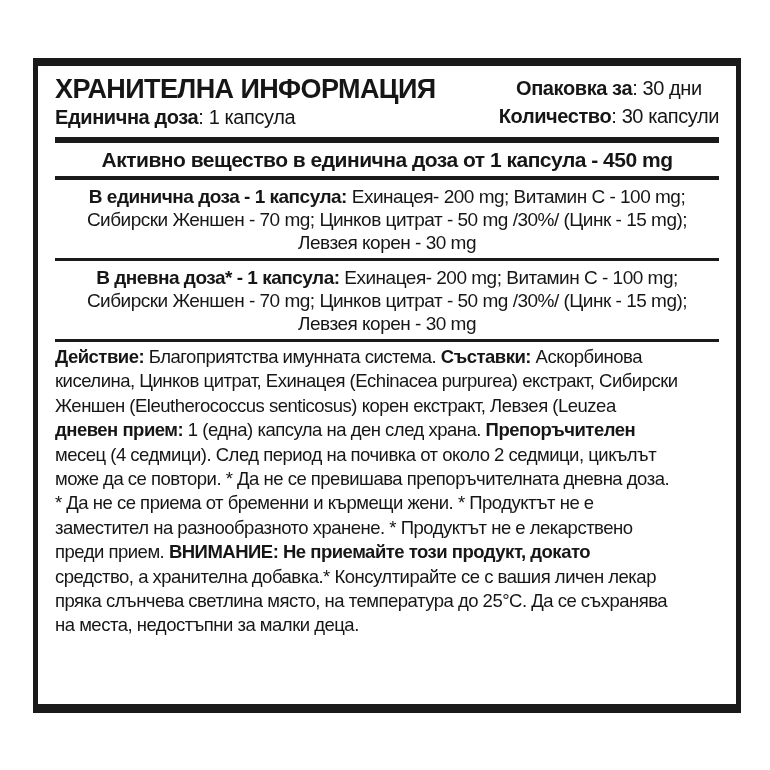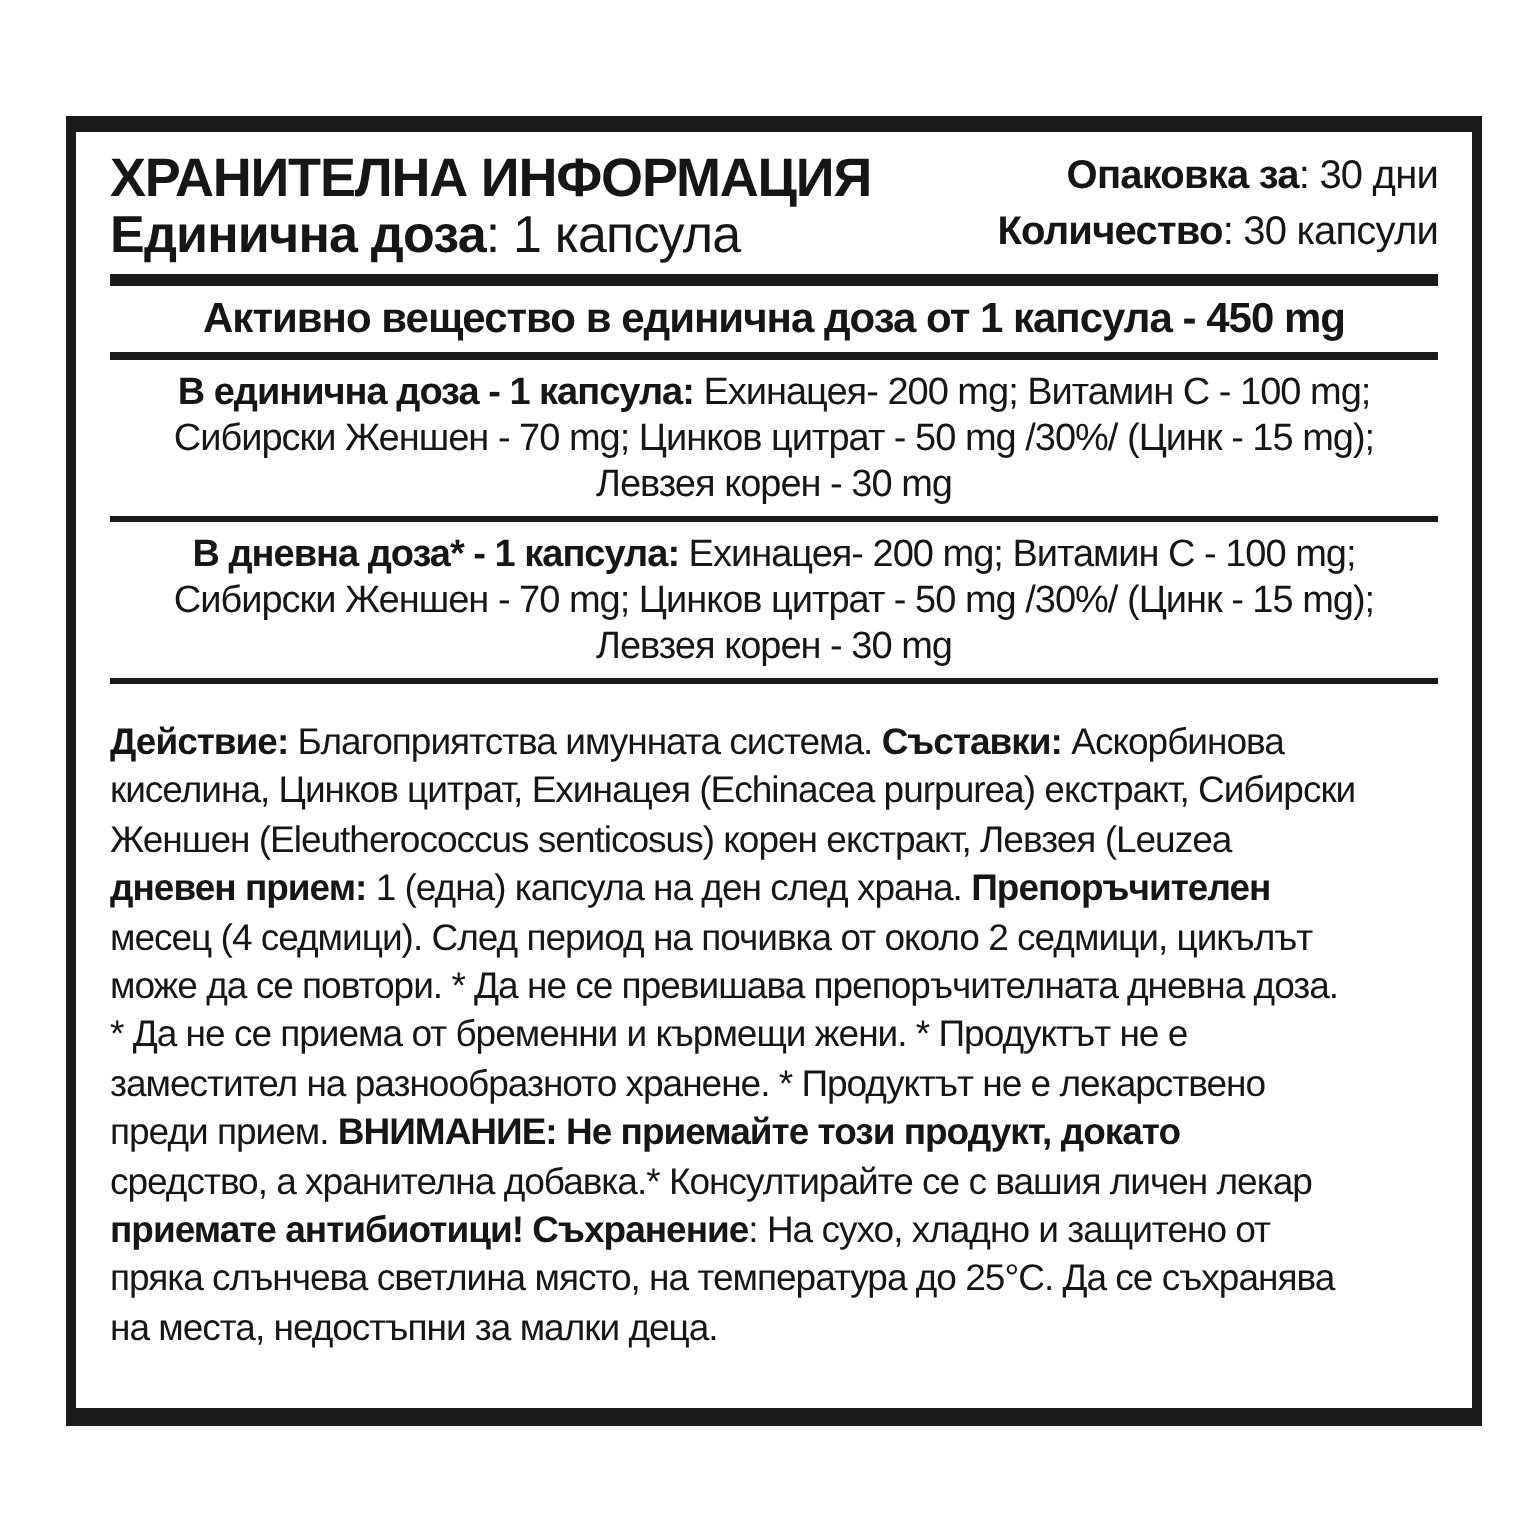--- a/index.html
+++ b/index.html
@@ -40,27 +40,27 @@
     align-items: flex-start;
   }
   .hdr-left .title {
     font-size: 27px;
     font-weight: bold;
     letter-spacing: -0.6px;
     line-height: 32px;
     white-space: nowrap;
   }
   .hdr-left .subtitle {
-    font-size: 26px;
+    font-size: 20px;
     letter-spacing: -0.4px;
     line-height: 25px;
     white-space: nowrap;
   }
   .hdr-right {
-    text-align: right;
+    text-align: center;
     font-size: 20px;
     letter-spacing: -0.4px;
   }
   .hdr-right .hline1 { line-height: 30px; white-space: nowrap; }
   .hdr-right .hline2 { line-height: 26px; white-space: nowrap; }
   .sep { background: #1a1a1a; width: 100%; }
   .sep-thick  { height: 6px; margin-top: 7px; }
   .sep-medium { height: 4px; }
   .sep-thin   { height: 3px; }
   .active-row {
@@ -76,21 +76,21 @@
     padding: 5px 0 4px 0;
     font-size: 19px;
     letter-spacing: -0.5px;
   }
   .dose-section .line {
     line-height: 23px;
     white-space: nowrap;
     text-align: center;
   }
   .info-paragraph {
-    padding-top: 17px;
+    padding-top: 3px;
     font-size: 18.5px;
     letter-spacing: -0.5px;
   }
   .info-paragraph .line {
     line-height: 24.4px;
     white-space: nowrap;
   }
 </style>
 </head>
 <body>
@@ -141,19 +141,18 @@
         <div class="line"><span class="b">Действие:</span><span> Благоприятства имунната система. </span><span class="b">Съставки:</span><span> Аскорбинова</span></div>
         <div class="line"><span>киселина, Цинков цитрат, Ехинацея (Echinacea purpurea) екстракт, Сибирски</span></div>
         <div class="line"><span>Женшен (Eleutherococcus senticosus) корен екстракт, Левзея (Leuzea</span></div>
         <div class="line"><span class="b">дневен прием:</span><span> 1 (една) капсула на ден след храна. </span><span class="b">Препоръчителен</span></div>
         <div class="line"><span>месец (4 седмици). След период на почивка от около 2 седмици, цикълът</span></div>
         <div class="line"><span>може да се повтори. * Да не се превишава препоръчителната дневна доза.</span></div>
         <div class="line"><span>* Да не се приема от бременни и кърмещи жени. * Продуктът не е</span></div>
         <div class="line"><span>заместител на разнообразното хранене. * Продуктът не е лекарствено</span></div>
         <div class="line"><span>преди прием. </span><span class="b">ВНИМАНИЕ: Не приемайте този продукт, докато</span></div>
         <div class="line"><span>средство, а хранителна добавка.* Консултирайте се с вашия личен лекар</span></div>
-        <div class="line"><span class="b">приемате антибиотици!</span><span> </span><span class="b">Съхранение</span><span>: На сухо, хладно и защитено от</span></div>
         <div class="line"><span>пряка слънчева светлина място, на температура до 25°C. Да се съхранява</span></div>
         <div class="line"><span>на места, недостъпни за малки деца.</span></div>
       </div>
 
   </div>
 </div>
 
 </body></html>

